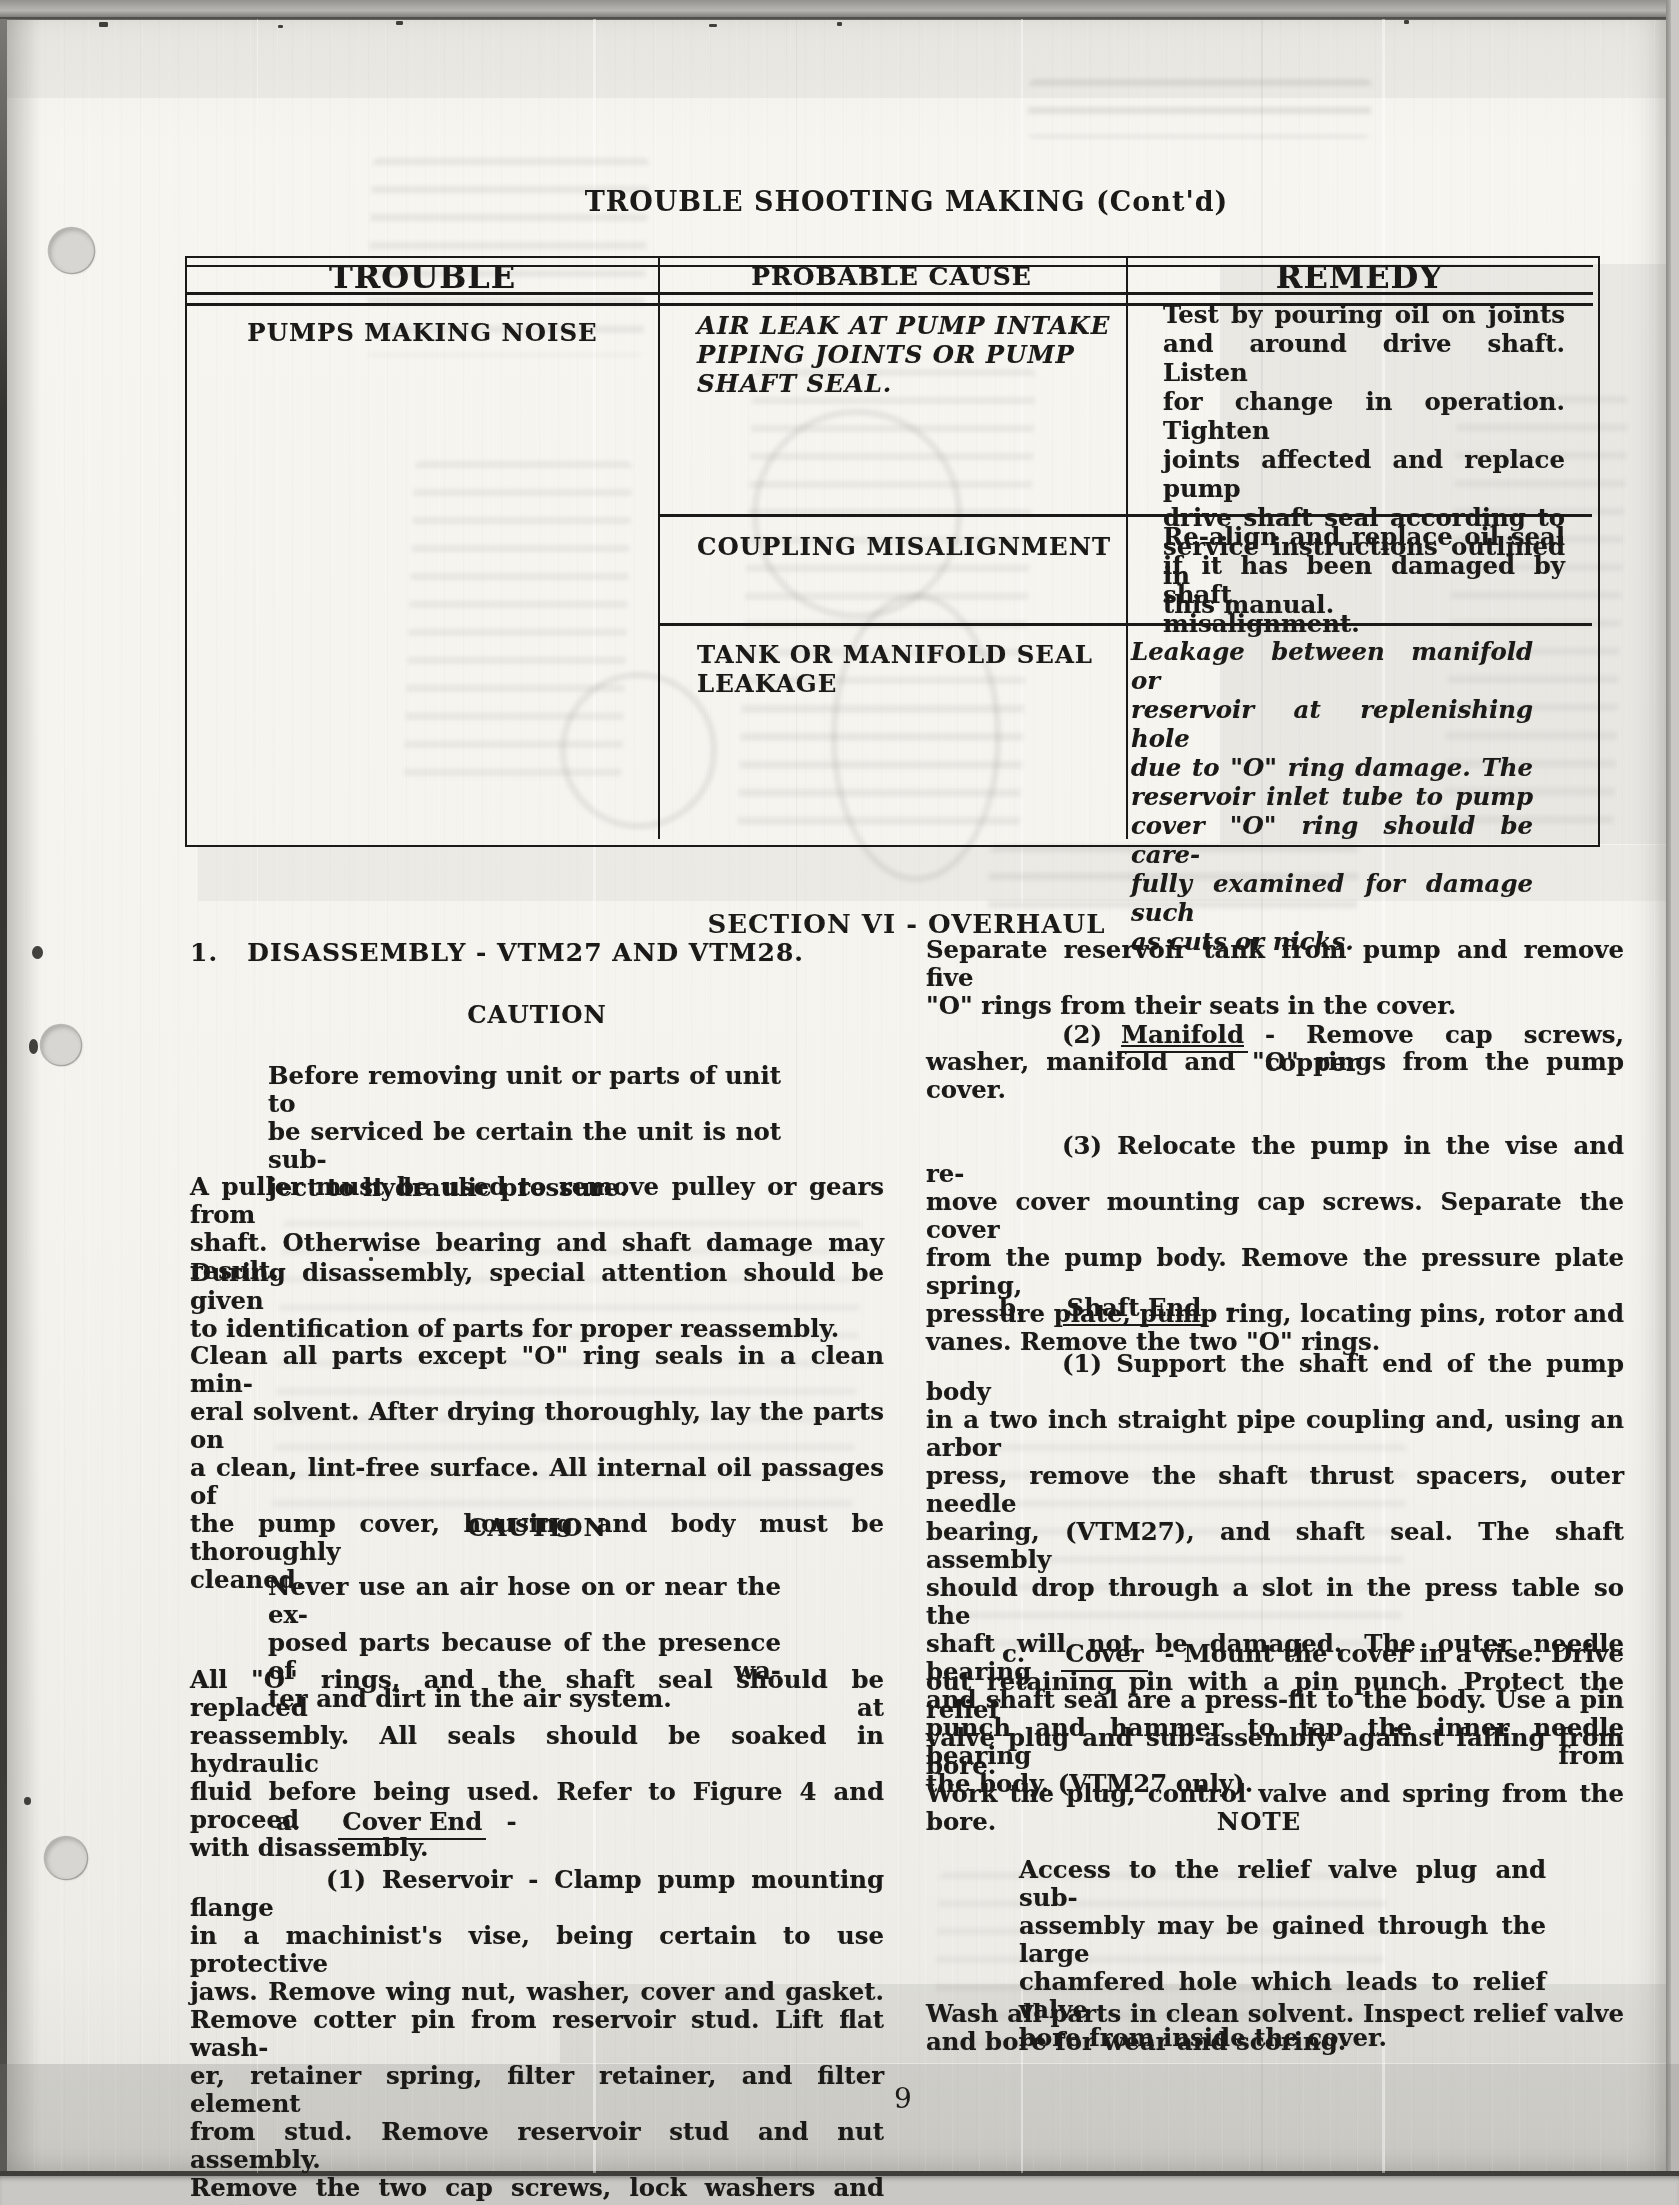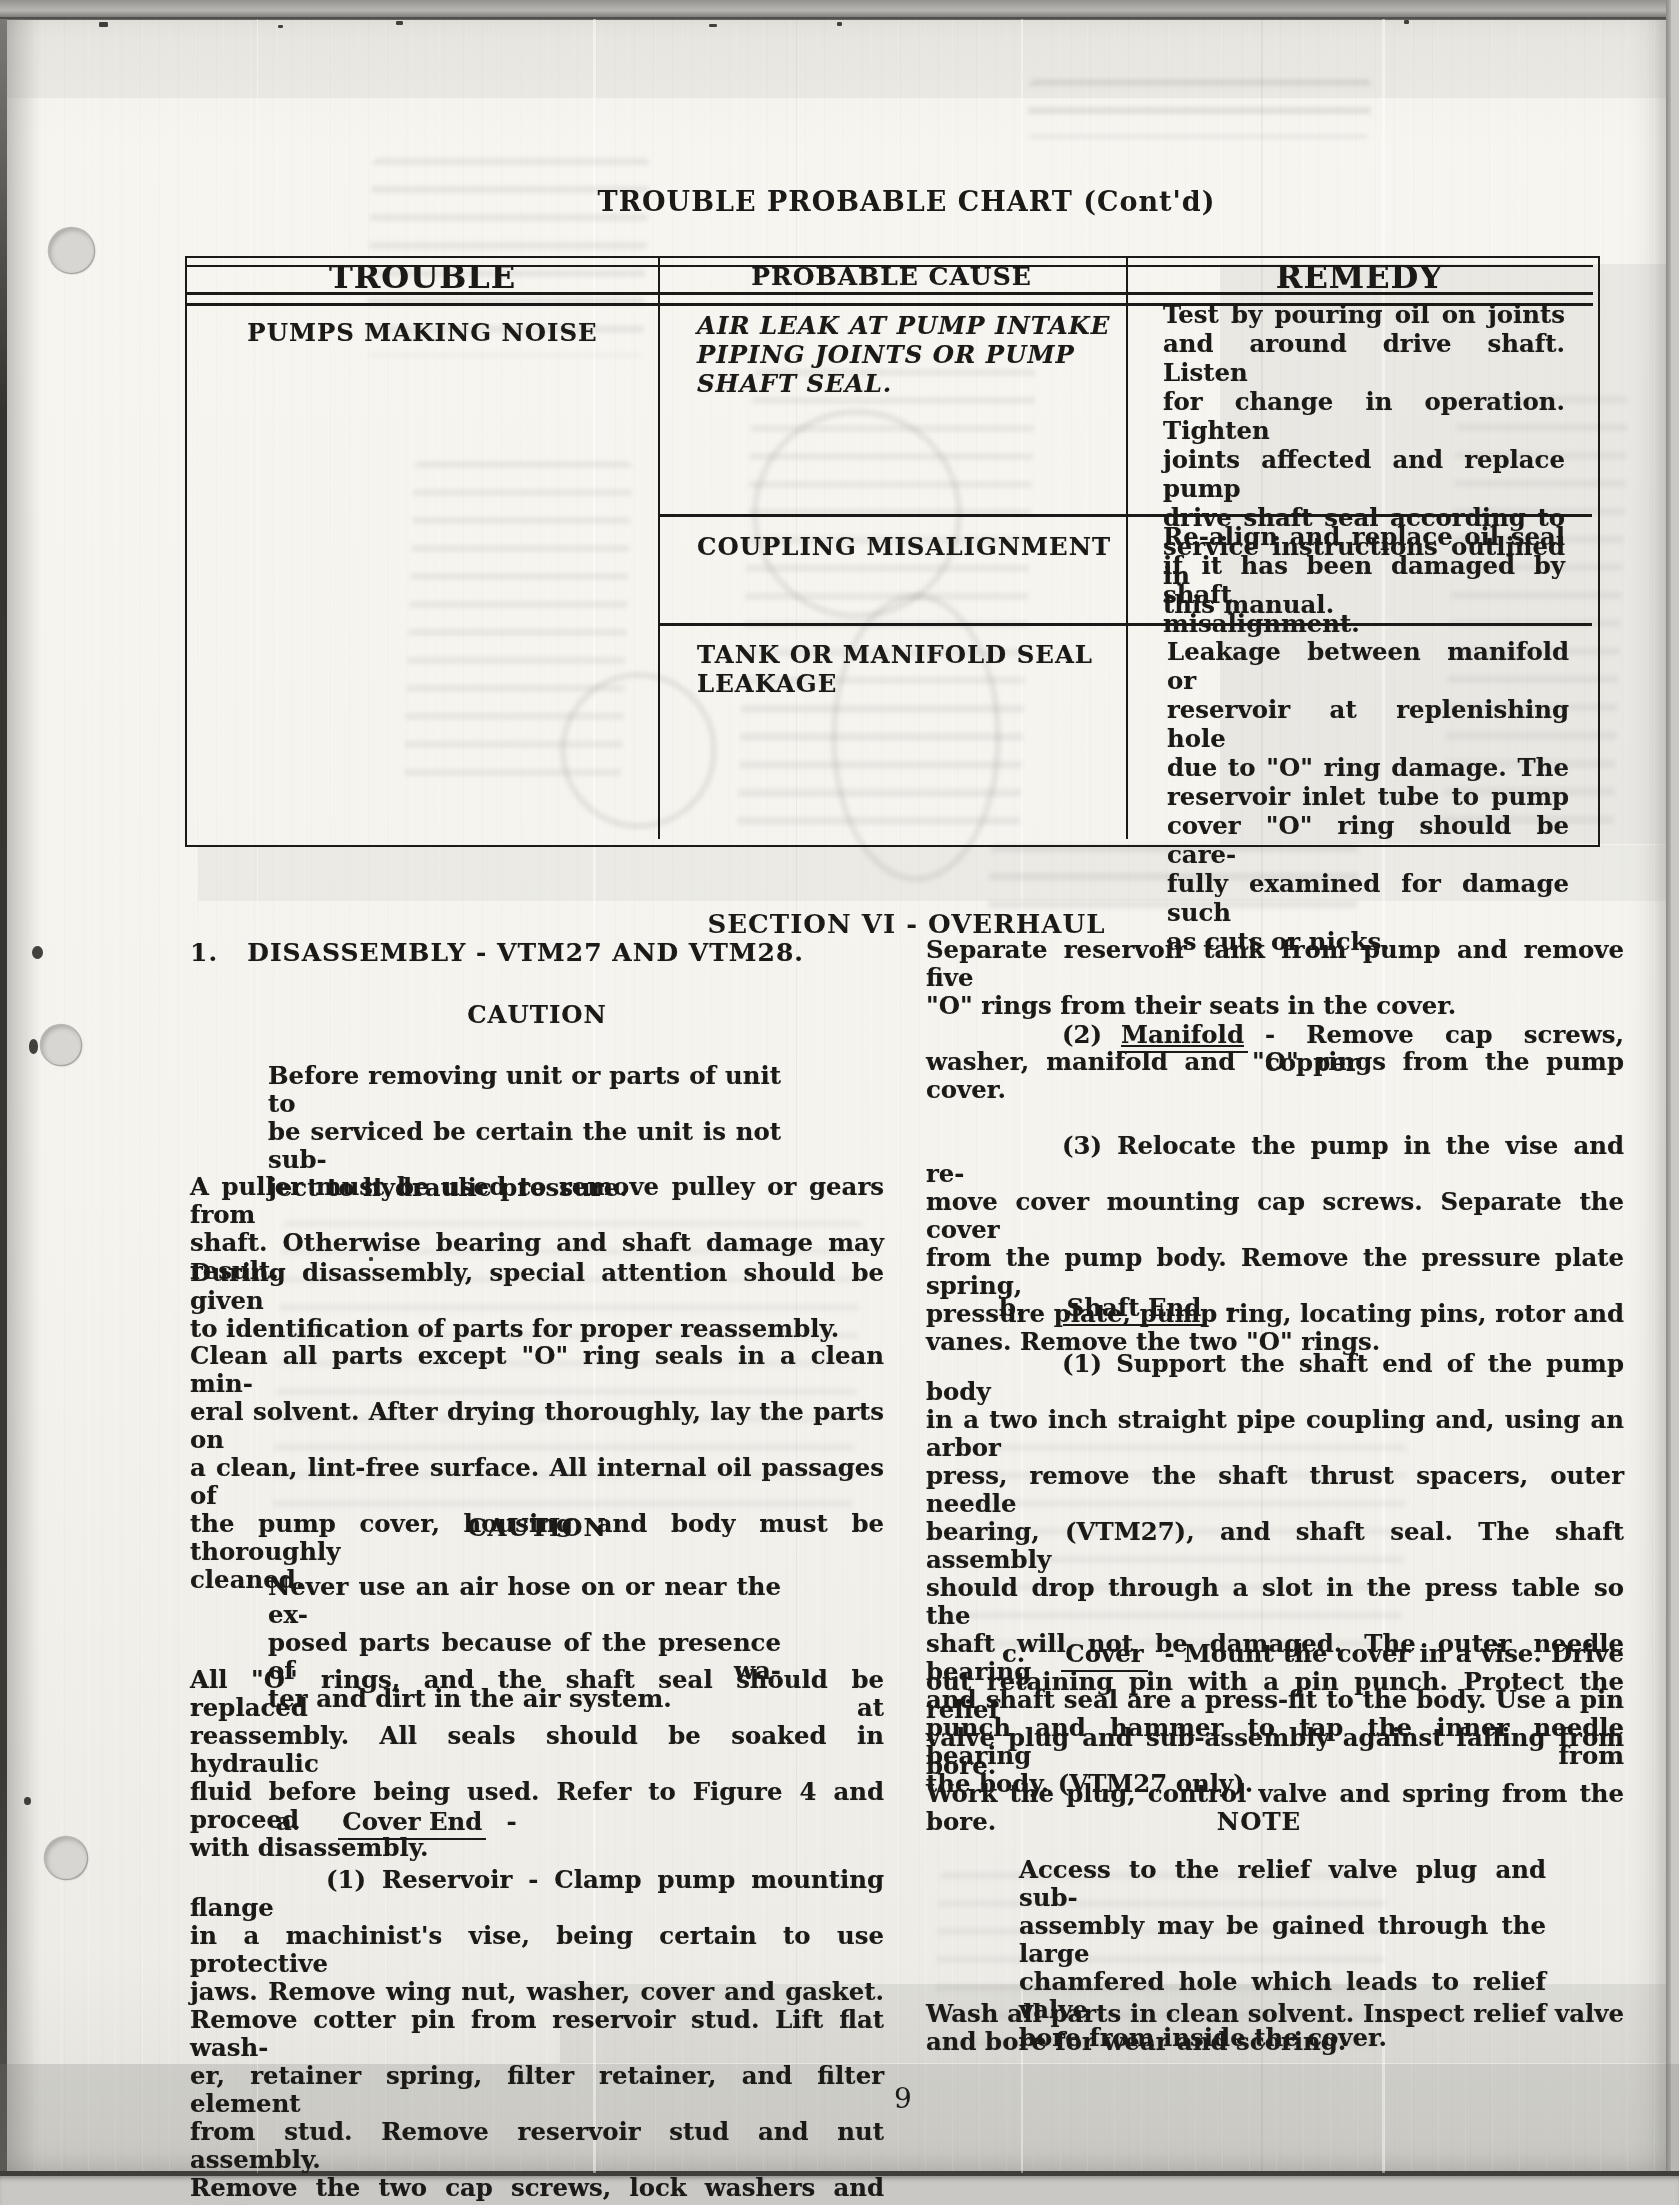--- a/index.html
+++ b/index.html
@@ -104,21 +104,21 @@
   <div class="speck" style="left:1404px;top:20px;width:5.3px;height:4px;"></div>
   <div class="speck" style="left:32px;top:946px;width:10.5px;height:13px;border-radius:50%;"></div>
   <div class="speck" style="left:29px;top:1039px;width:9.2px;height:14.5px;border-radius:50%;"></div>
   <div class="speck" style="left:24px;top:1797px;width:6.6px;height:8px;border-radius:50%;"></div>
   <div class="speck" style="left:369px;top:1257px;width:4px;height:4px;"></div>
 
   <div class="hole" style="left:49px;top:228px;width:45px;height:45px;"></div>
   <div class="hole" style="left:41px;top:1025px;width:40px;height:40px;"></div>
   <div class="hole" style="left:45px;top:1837px;width:42px;height:42px;"></div>
 
-  <div class="t caps center" style="left:190px;top:186px;width:1433px;font-size:27px;">TROUBLE PROBABLE CHART (Cont'd)</div>
+  <div class="t caps center" style="left:190px;top:186px;width:1433px;font-size:27px;">TROUBLE SHOOTING MAKING (Cont'd)</div>
 
   <div class="tbl">
 
     <div class="tl" style="left:0;top:6.6px;width:1406px;height:2px;"></div>
 
     <div class="tl" style="left:0;top:34px;width:1406px;height:2.6px;"></div>
     <div class="tl" style="left:0;top:45px;width:1406px;height:2.6px;"></div>
 
     <div class="tl" style="left:471px;top:0;width:2px;height:581px;"></div>
     <div class="tl" style="left:939px;top:0;width:2px;height:581px;"></div>
@@ -152,21 +152,21 @@
     <div class="cell jlines body-txt" style="left:976px;top:264px;width:402px;line-height:29px;">
         <div class="line">Re-align and replace oil seal</div>
         <div class="line">if it has been damaged by shaft</div>
         <div class="line">misalignment.</div>
       </div>
 
     <div class="cell caps left-lines body-txt" style="left:510px;top:382px;width:422px;font-size:24.4px;line-height:29px;">
         <div class="line">TANK OR MANIFOLD SEAL</div>
         <div class="line">LEAKAGE</div>
       </div>
-    <div class="cell jlines body-txt" style="left:980px;top:379px;width:402px;line-height:29px;">
+    <div class="cell jlines body-txt" style="left:944px;top:379px;width:402px;line-height:29px;font-style:italic;">
         <div class="line">Leakage between manifold or</div>
         <div class="line">reservoir at replenishing hole</div>
         <div class="line">due to "O" ring damage. The</div>
         <div class="line">reservoir inlet tube to pump</div>
         <div class="line">cover "O" ring should be care-</div>
         <div class="line">fully examined for damage such</div>
         <div class="line">as cuts or nicks.</div>
       </div>
   </div>
 

